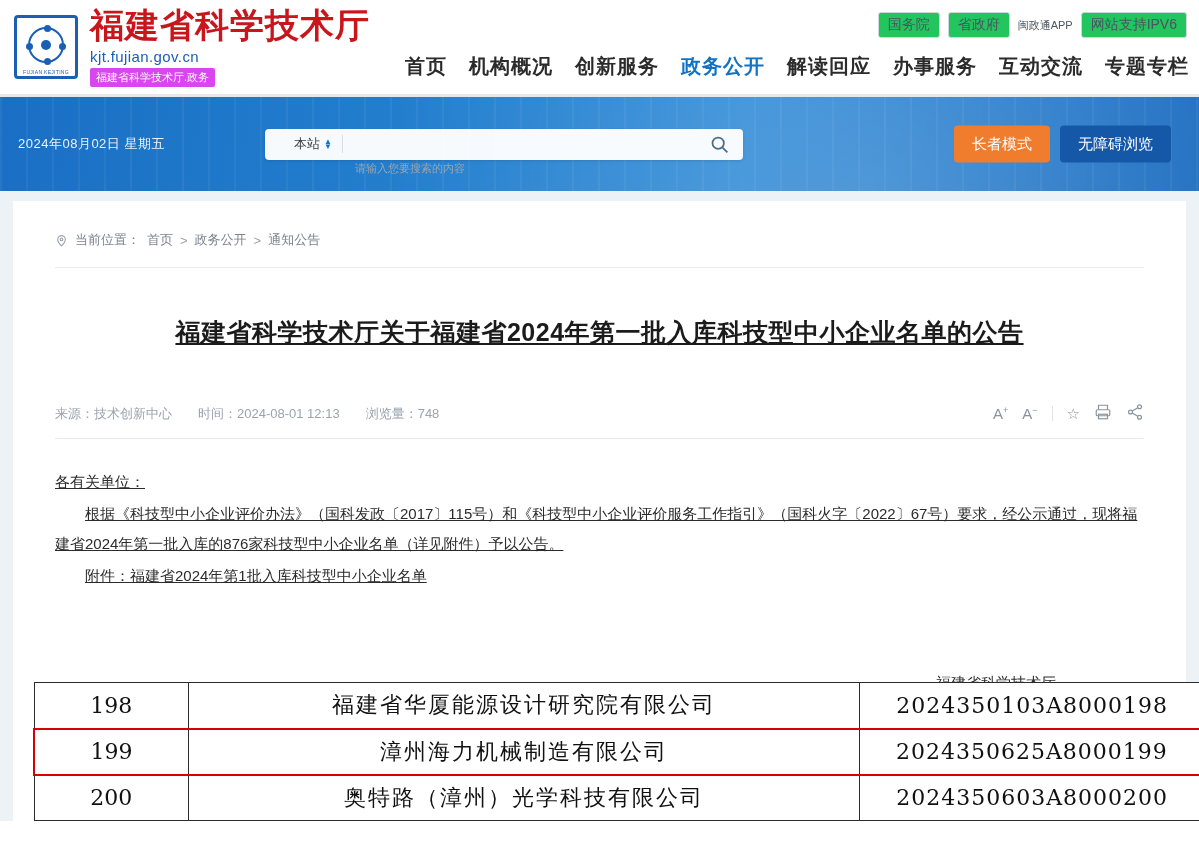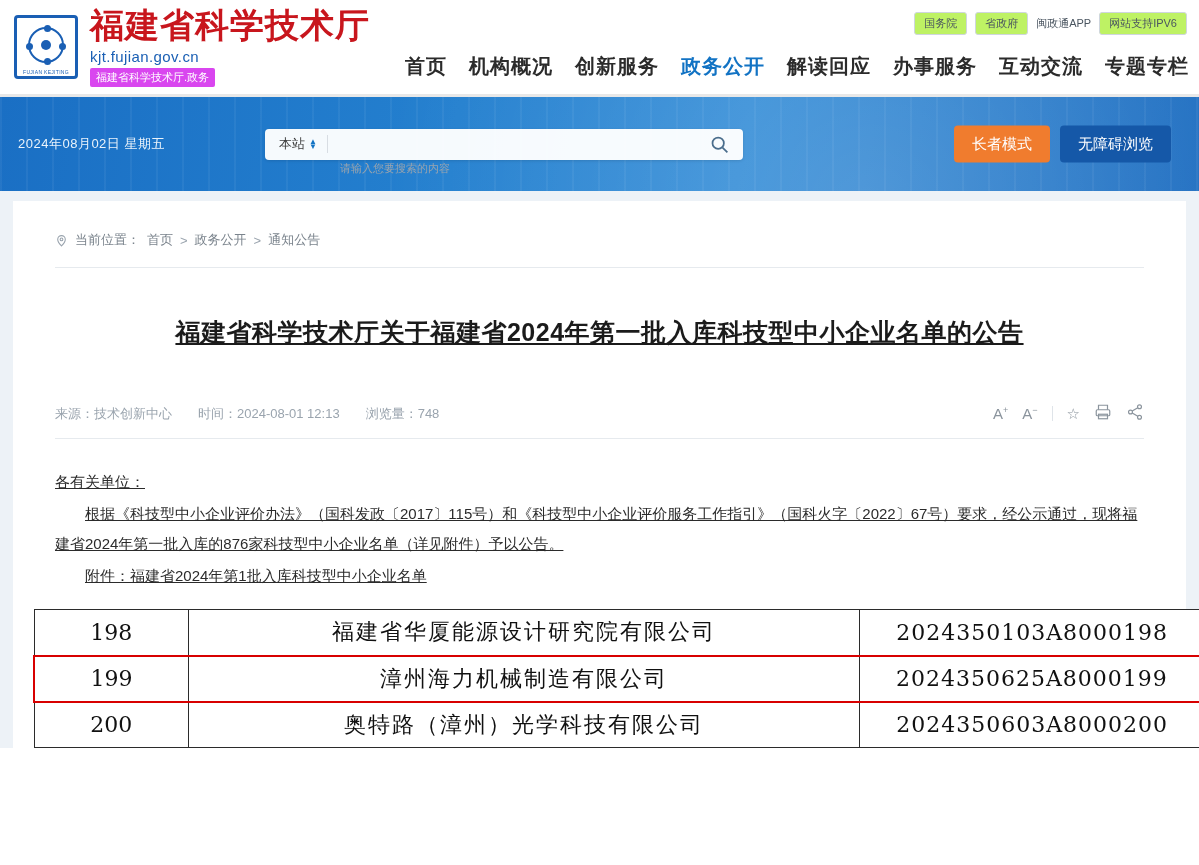--- a/index.html
+++ b/index.html
@@ -67,24 +67,24 @@
   }
 
   
   .top-links {
     position: absolute; right: 12px; top: 12px;
     display: flex; gap: 8px; align-items: center;
   }
   .pill {
     border: 1px solid #cfd6de;
     border-radius: 3px;
-    font-size: 11px;
+    font-size: 14px;
     color: #4a5560;
     padding: 3px 9px;
-    background: #bef264;
+    background: #22c55e;
     white-space: nowrap;
   }
   .plain-link { font-size: 11px; color: #4a5560; white-space: nowrap; }
 
   
   .main-nav {
     position: absolute; right: 10px; bottom: 14px;
     display: flex; align-items: center; gap: 22px;
   }
   .nav-item {
@@ -114,20 +114,21 @@
     white-space: nowrap;
   }
   .search-wrap {
     position: relative;
     margin-left: 100px;
     width: 478px; height: 31px;
     background: rgba(255,255,255,.96);
     border-radius: 4px;
     display: flex; align-items: center;
     box-shadow: 0 1px 3px rgba(0,0,0,.12);
+    padding-left: 15px;
   }
   .scope {
     display: flex; align-items: center; gap: 4px;
     padding: 0 10px 0 14px;
     font-size: 13px; color: #3c3c3c; white-space: nowrap;
   }
   .scope .caret { display: flex; flex-direction: column; line-height: 5px; font-size: 8px; color: #1273c4; }
   .search-sep { width: 1px; height: 18px; background: #d8dde3; }
   .search-input {
     flex: 1; border: 0; outline: none; background: transparent;
@@ -153,21 +154,21 @@
   .btn-access {
     background: #1558a8; color: #ffffff; border: 0; border-radius: 4px;
     font-size: 15px; padding: 9px 18px; cursor: pointer; white-space: nowrap;
     font-family: "Liberation Sans", sans-serif;
   }
 
   
   .page-bg {
     background: #edf2f7;
     padding: 10px 0 0 0;
-    height: 557px;
+    height: 630px;
     position: relative;
   }
   .card {
     width: 1173px; margin: 0 auto;
     background: #fff;
     min-height: 664px;
     padding: 30px 42px 0 42px;
     position: relative;
   }
 

